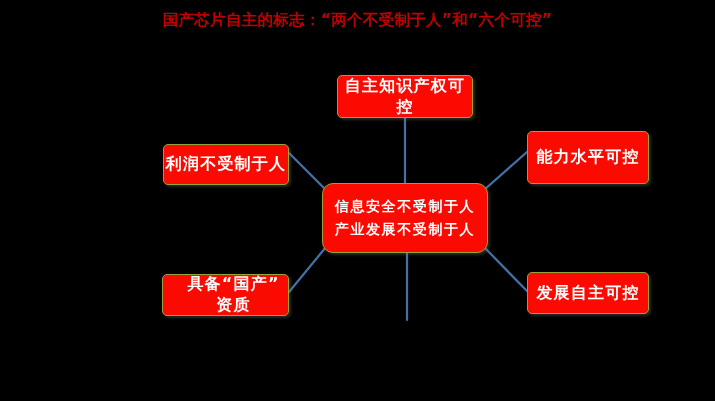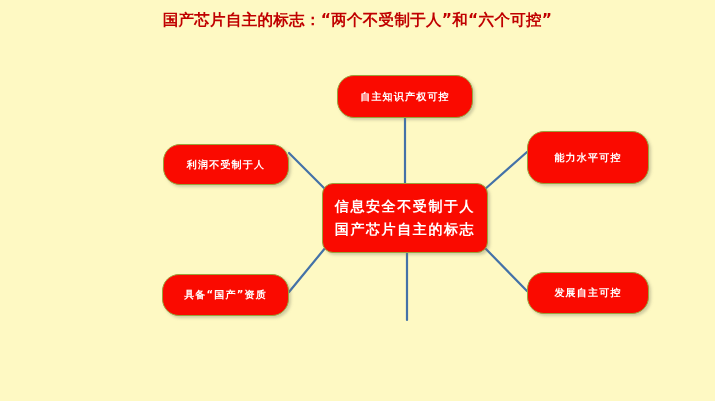--- a/index.html
+++ b/index.html
@@ -7,21 +7,21 @@
     padding: 0;
     background: #ffffff;
   }
   body {
     font-family: "DejaVu Sans", "Liberation Sans", sans-serif;
   }
   #page {
     position: relative;
     width: 715px;
     height: 401px;
-    background: #fef9c3;
+    background: #000000;
     overflow: hidden;
   }
 
   
   #chart-title {
     position: absolute;
     left: 0;
     top: 10px;
     width: 715px;
     text-align: center;
@@ -40,46 +40,46 @@
     top: 0;
     width: 715px;
     height: 401px;
   }
 
   
   .node {
     position: absolute;
     background: #fa0a00;
     border: 1px solid #9aa23c;
-    border-radius: 17px;
+    border-radius: 5px;
     box-shadow: 2px 2px 3px rgba(120,120,100,0.35);
     color: #ffffff;
     display: flex;
     align-items: center;
     justify-content: center;
     text-align: center;
-    font-size: 10px;
+    font-size: 16px;
     font-weight: bold;
     letter-spacing: 1.2px;
     box-sizing: border-box;
   }
   .node.center {
     font-size: 14px;
     line-height: 23px;
     letter-spacing: 1.6px;
     border-radius: 11px;
     white-space: pre-line;
   }
 
   
   #node-top        { left: 337px; top: 75px;  width: 136px; height: 43px; }
   #node-right-top  { left: 527px; top: 131px; width: 122px; height: 53px; }
   #node-right-bot  { left: 527px; top: 272px; width: 122px; height: 42px; text-align: right; }
   #node-bottom     { left: 347px; top: 320px; width: 121px; height: 42px; }
-  #node-left-bot   { left: 162px; top: 274px; width: 127px; height: 42px; }
+  #node-left-bot   { left: 162px; top: 274px; width: 127px; height: 42px; padding-left: 16px; }
   #node-left-top   { left: 163px; top: 144px; width: 126px; height: 41px; }
   #node-center     { left: 322px; top: 183px; width: 166px; height: 70px; }
 
   
   #source-note {
     position: absolute;
     left: 10px;
     top: 374px;
     color: #8a8a8a;
     font-size: 11.5px;
@@ -117,16 +117,16 @@
   <div class="node" id="node-right-top">能力水平可控</div>
 
   <div class="node" id="node-right-bot">发展自主可控</div>
 
 
   <div class="node" id="node-left-bot">具备“国产”资质</div>
 
   <div class="node" id="node-left-top">利润不受制于人</div>
 
   <div class="node center" id="node-center">信息安全不受制于人
-国产芯片自主的标志</div>
+产业发展不受制于人</div>
 
 
 </div>
 
 </body></html>

